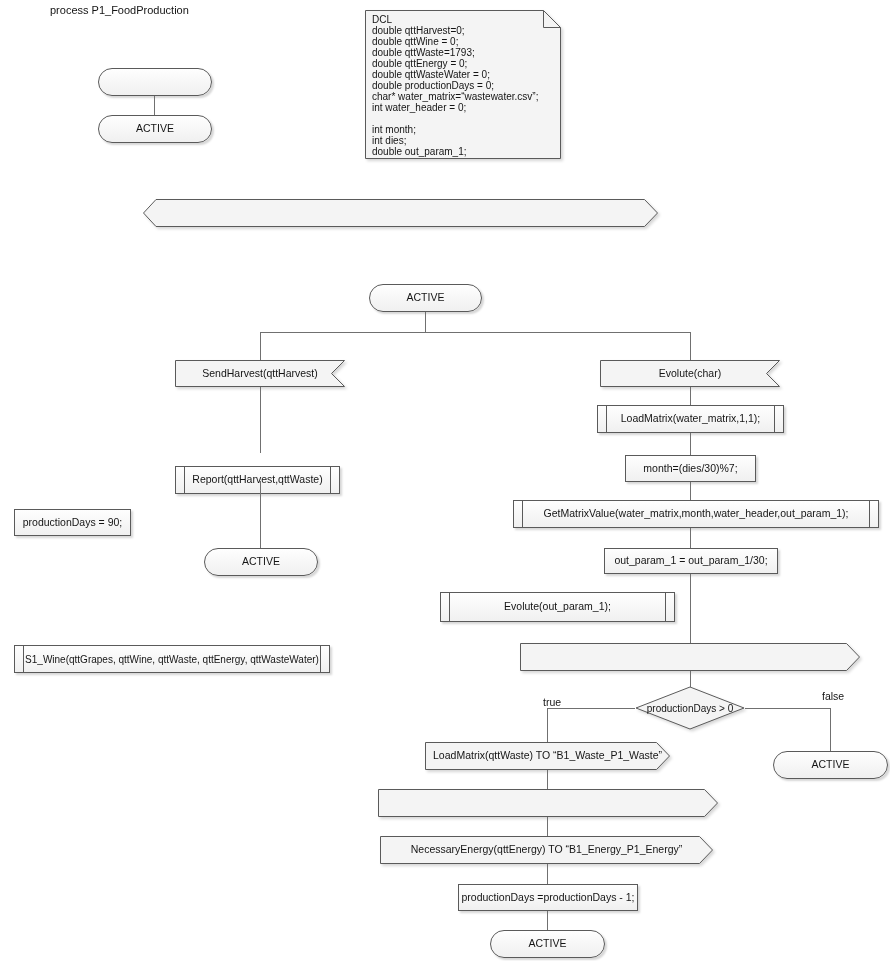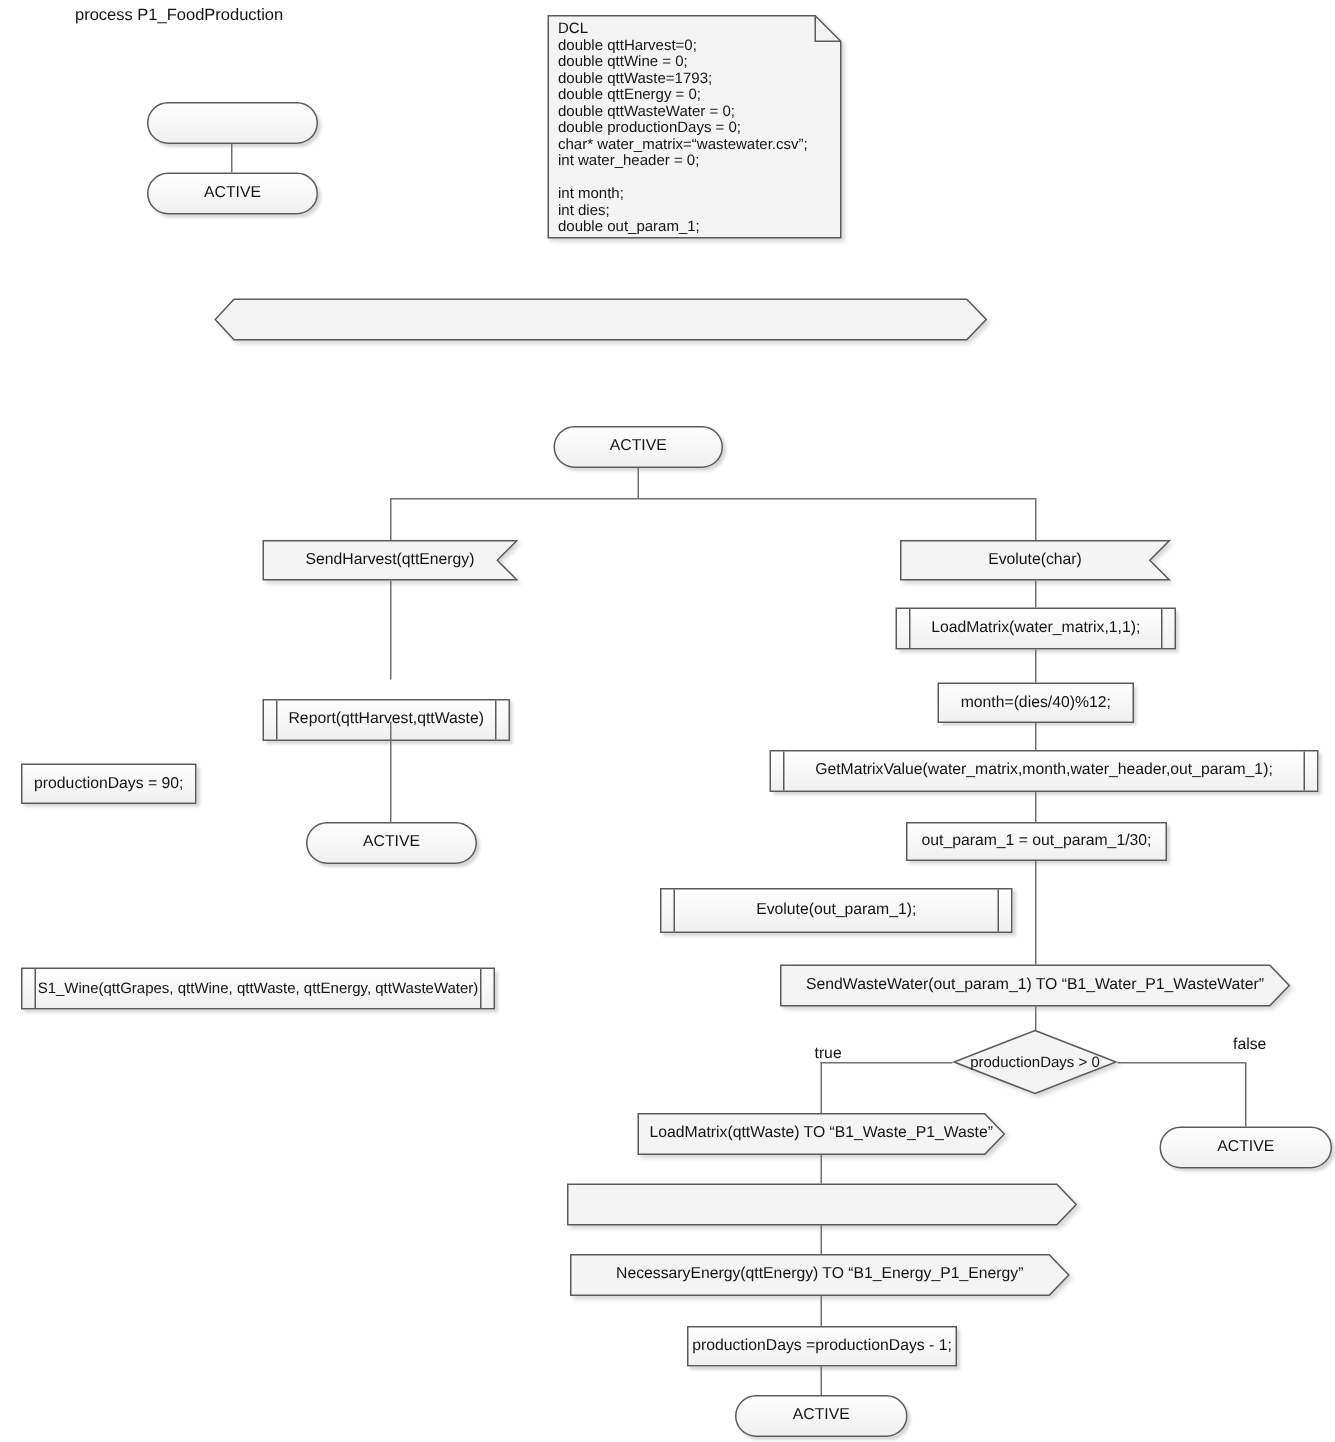--- a/index.html
+++ b/index.html
@@ -63,21 +63,21 @@
 <div class="node state" style="left:369px;top:284px;width:113px;height:28px">ACTIVE</div>
 <div class="vline" style="left:425px;top:312px;height:20px"></div>
 <div class="hline" style="left:260px;top:332px;width:430px"></div>
 <div class="vline" style="left:260px;top:332px;height:28px"></div>
 <div class="vline" style="left:690px;top:332px;height:28px"></div>
 
 <div class="node svgnode" style="left:175px;top:360px;width:170px;height:27px">
   <svg viewBox="0 0 170 27" preserveAspectRatio="none">
     <polygon class="shape" points="0.5,0.5 169.5,0.5 156.5,13.5 169.5,26.5 0.5,26.5"></polygon>
   </svg>
-  <span class="lbl">SendHarvest(qttEnergy)</span>
+  <span class="lbl">SendHarvest(qttHarvest)</span>
 </div>
 <div class="vline" style="left:260px;top:387px;height:66px"></div>
 
 <div class="node rect proc" style="left:175px;top:466px;width:165px;height:28px">
   <span>Report(qttHarvest,qttWaste)</span>
 </div>
 <div class="vline" style="left:260px;top:481px;height:67px"></div>
 
 <div class="node state" style="left:204px;top:548px;width:114px;height:28px">ACTIVE</div>
 
@@ -93,40 +93,39 @@
   </svg>
   <span class="lbl">Evolute(char)</span>
 </div>
 <div class="vline" style="left:690px;top:387px;height:18px"></div>
 
 <div class="node rect proc" style="left:597px;top:405px;width:187px;height:28px">
   <span>LoadMatrix(water_matrix,1,1);</span>
 </div>
 <div class="vline" style="left:690px;top:433px;height:22px"></div>
 
-<div class="node rect" style="left:625px;top:455px;width:131px;height:27px">month=(dies/40)%12;</div>
+<div class="node rect" style="left:625px;top:455px;width:131px;height:27px">month=(dies/30)%7;</div>
 <div class="vline" style="left:690px;top:482px;height:18px"></div>
 
 <div class="node rect proc" style="left:513px;top:500px;width:366px;height:28px">
   <span>GetMatrixValue(water_matrix,month,water_header,out_param_1);</span>
 </div>
 <div class="vline" style="left:690px;top:528px;height:20px"></div>
 
 <div class="node rect" style="left:604px;top:548px;width:174px;height:26px">out_param_1 = out_param_1/30;</div>
 <div class="vline" style="left:690px;top:574px;height:69px"></div>
 
 <div class="node rect proc" style="left:440px;top:592px;width:235px;height:30px">
   <span>Evolute(out_param_1);</span>
 </div>
 
 <div class="node svgnode" style="left:520px;top:643px;width:340px;height:28px">
   <svg viewBox="0 0 340 28" preserveAspectRatio="none">
     <polygon class="shape" points="0.5,0.5 326.5,0.5 339.5,14 326.5,27.5 0.5,27.5"></polygon>
   </svg>
-  <span class="lbl">SendWasteWater(out_param_1) TO “B1_Water_P1_WasteWater”</span>
 </div>
 <div class="vline" style="left:690px;top:671px;height:16px"></div>
 
 <div class="node svgnode small" style="left:635px;top:686px;width:110px;height:44px">
   <svg viewBox="0 0 110 44" preserveAspectRatio="none">
     <polygon class="shape" points="55,1 109,22 55,43 1,22"></polygon>
   </svg>
   <span class="lbl" style="padding:0">productionDays &gt; 0</span>
 </div>
 <div class="flowlabel" style="left:543px;top:696px">true</div>

